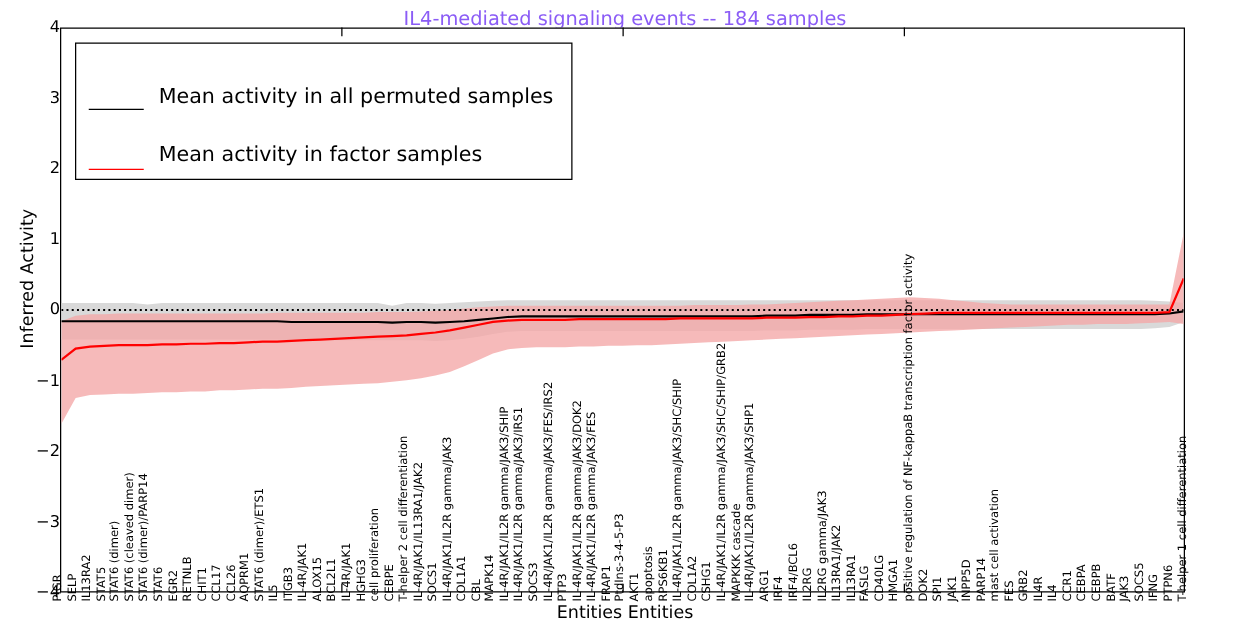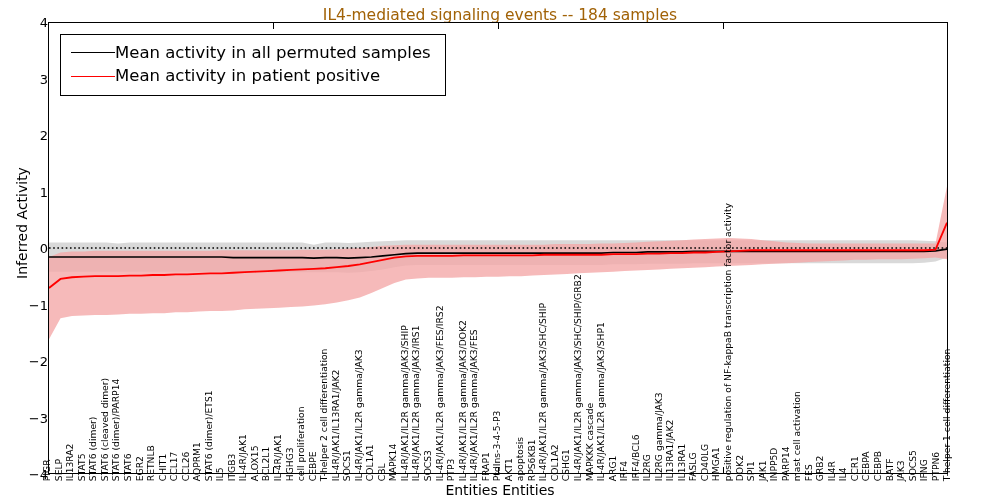--- a/index.html
+++ b/index.html
@@ -1,21 +1,21 @@
 <!DOCTYPE html>
 <html><head>
 <meta charset="utf-8">
 <style>
   html,body{margin:0;padding:0;background:#fff;}
   body{width:1000px;height:500px;overflow:hidden;
        font-family:"DejaVu Sans","Liberation Sans",sans-serif;color:#000;}
   #root{position:relative;width:1000px;height:500px;}
 
   #title{position:absolute;left:0;top:6px;width:1000px;text-align:center;
-         font-size:15.5px;color:#a16207;}
+         font-size:15.5px;color:#8b5cf6;}
   #ylabel{position:absolute;left:-78px;top:215px;width:200px;text-align:center;
           transform:rotate(-90deg);transform-origin:center center;font-size:14px;}
   #xlabel{position:absolute;left:0;top:482px;width:1000px;text-align:center;font-size:14px;}
 
   
   #plot{position:absolute;left:48px;top:22px;width:900px;height:452px;
         border:1.3px solid #000;box-sizing:border-box;background:#fff;overflow:hidden;}
   #svg{position:absolute;left:0;top:0;width:100%;height:100%;}
 
   
@@ -23,21 +23,21 @@
          transform:translateY(-50%);}
   .ytickmark{position:absolute;left:48px;width:7px;height:0;border-top:1.3px solid #000;}
   .ytickmark.r{left:941px;}
 
   
   .xtickmark{position:absolute;width:0;height:7px;border-left:1.3px solid #000;}
 
   
   #legend{position:absolute;left:60px;top:34px;background:#fff;border:1.3px solid #000;
           padding:6px 14px 7px 10px;font-size:16.5px;line-height:1.42;}
-  .lgrow{display:flex;align-items:center;white-space:nowrap;}
+  .lgrow{display:flex;align-items:flex-end;gap:12px;white-space:nowrap;margin-top:24px;}
   .lgline{display:inline-block;width:44px;height:0;border-top:1.6px solid #000;}
   .lgline.red{border-top-color:#ff0000;}
 
   
   .xcat{position:absolute;font-size:9.2px;line-height:1;white-space:nowrap;
         transform-origin:left bottom;transform:rotate(-90deg);}
 </style>
 </head>
 <body>
 
@@ -165,21 +165,21 @@
       <div class="xcat" style="left: 951.2px; top: 472px;">T-helper 1 cell differentiation</div>
     </div>
 
   <div id="legend">
       <div class="lgrow">
         <span class="lgline" style="border-top-color: rgb(0, 0, 0);"></span>
         <span>Mean activity in all permuted samples</span>
       </div>
       <div class="lgrow">
         <span class="lgline red" style="border-top-color: rgb(255, 0, 0);"></span>
-        <span>Mean activity in patient positive</span>
+        <span>Mean activity in factor samples</span>
       </div>
     </div>
 
 <div class="xtickmark" style="left: 273px; top: 22px;"></div>
     <div class="xtickmark" style="left: 273px; top: 467px;"></div>
     <div class="xtickmark" style="left: 498px; top: 22px;"></div>
     <div class="xtickmark" style="left: 498px; top: 467px;"></div>
     <div class="xtickmark" style="left: 723px; top: 22px;"></div>
     <div class="xtickmark" style="left: 723px; top: 467px;"></div>
   </div>

